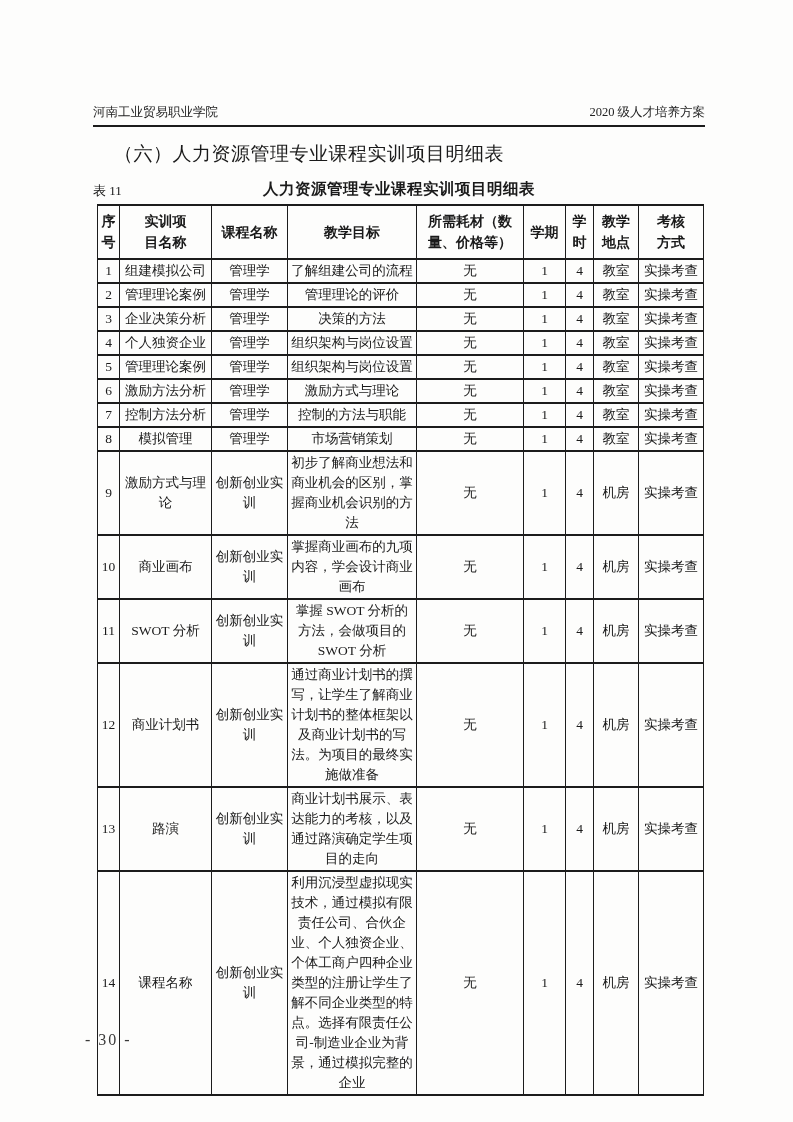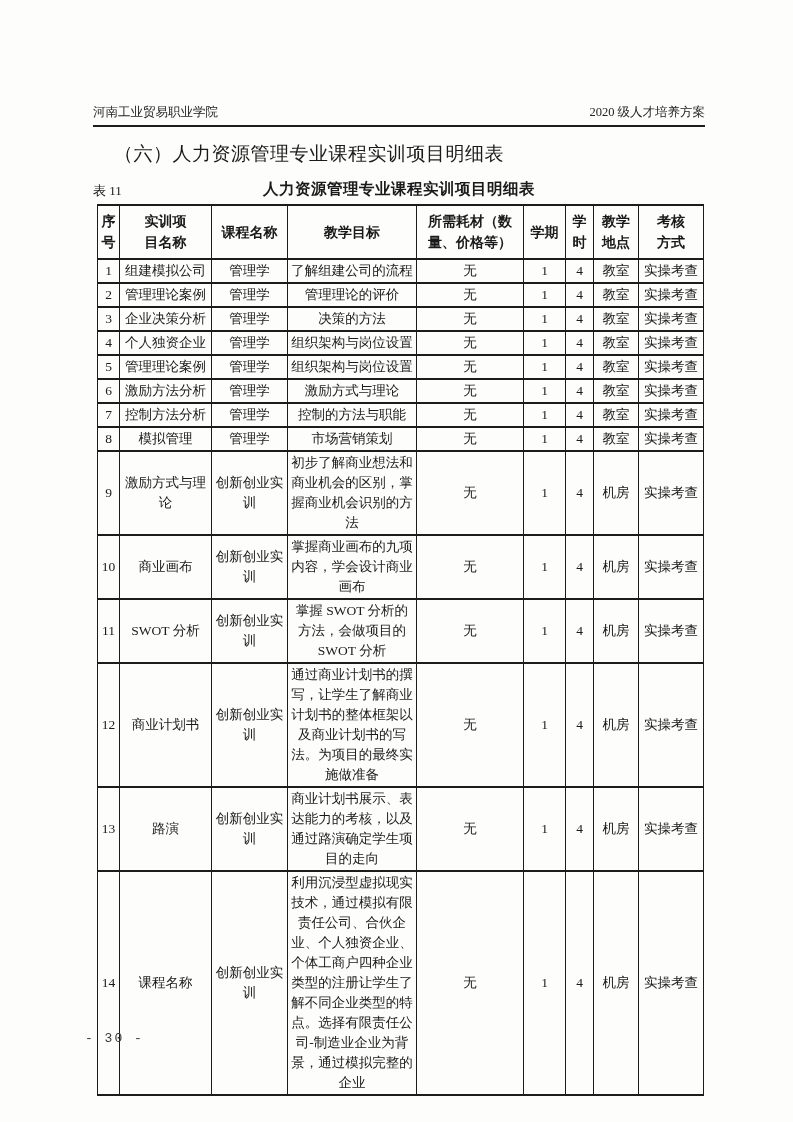--- a/index.html
+++ b/index.html
@@ -71,24 +71,23 @@
   }
   td.cell-no { padding: 1px 0; }
   td.cell-project.align-left { text-align: center; padding-left: 3px; }
   td.cell-course { text-align: left; padding-left: 4px; padding-right: 7px; }
   td.cell-objective { text-align: left; }
 
   .page-number {
     position: absolute;
     left: 85px;
     top: 1031px;
-    font-size: 13px;
+    font-size: 16px;
     color: #3a3a3a;
     letter-spacing: 2px;
-    font-family: Liberation Mono, monospace;
   }
 </style>
 </head>
 <body>
 
 <div class="page">
   <div class="content">
 
     <div class="page-header">
       <span>河南工业贸易职业学院</span>

